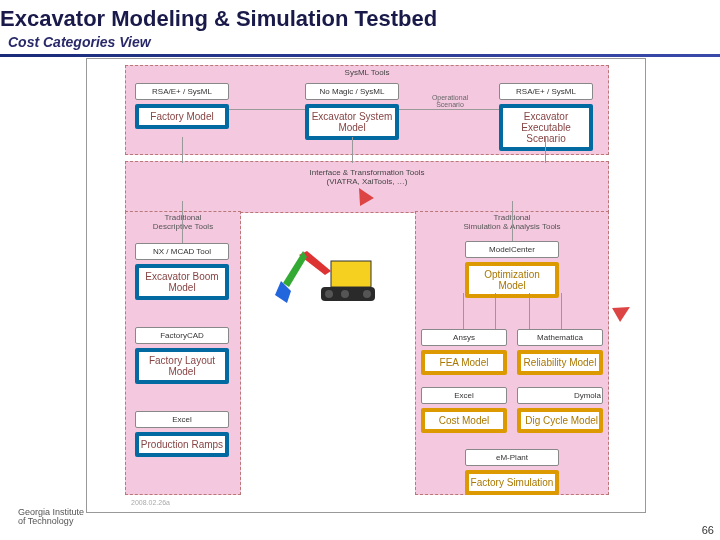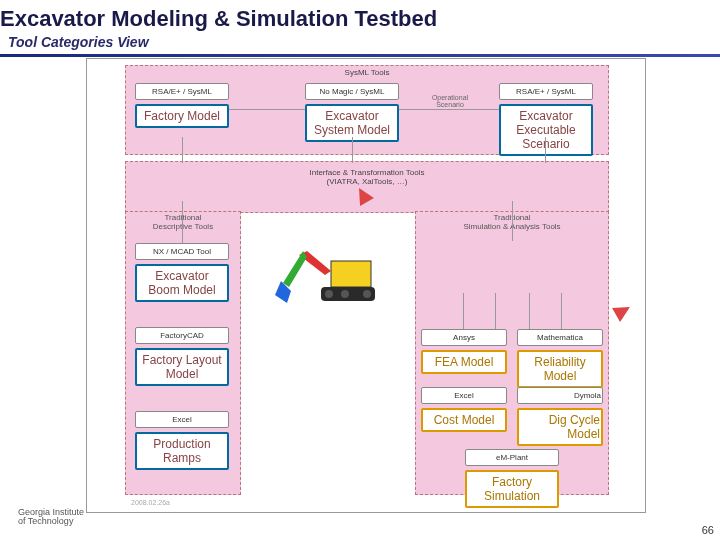--- a/index.html
+++ b/index.html
@@ -8,37 +8,37 @@
   .subtitle { font-size: 14px; font-style: italic; font-weight: bold; color: #2a2a6a; padding: 0 8px 4px; border-bottom: 3px solid; border-image: linear-gradient(to right, #1a2a7a, #3a4aaa) 1; }
   .diagram { position: absolute; left: 86px; top: 58px; width: 560px; height: 455px; border: 1px solid #999; background: #fff; }
   .pink-region { position: absolute; background: #f4c9e0; border: 1px dashed #b77; }
   .region-top { left: 38px; top: 6px; width: 484px; height: 90px; }
   .region-mid { left: 38px; top: 102px; width: 484px; height: 52px; }
   .region-left { left: 38px; top: 152px; width: 116px; height: 284px; }
   .region-right { left: 328px; top: 152px; width: 194px; height: 284px; }
   .region-title { position: absolute; top: 2px; left: 0; right: 0; text-align: center; font-size: 8px; color: #444; }
   .toolbox { position: absolute; width: 94px; text-align: center; }
   .toolbox-head { background: #fff; border: 1px solid #888; border-radius: 2px; font-size: 8px; padding: 3px 1px; color: #333; }
-  .toolbox-sub { background: #fff; border: 2px solid #0369a1; border-radius: 2px; font-size: 12px; padding: 3px 1px; color: #844; margin-top: 4px; }
+  .toolbox-sub { background: #fff; border: 4px solid #0369a1; border-radius: 2px; font-size: 10px; padding: 3px 1px; color: #844; margin-top: 4px; }
   .toolbox-sub.orange { border-color: #d90; color: #a70; }
   .cat-label { position: absolute; font-size: 8px; color: #555; text-align: center; }
   .arrow { position: absolute; width: 0; height: 0; }
   .arrow-red { border-left: 8px solid transparent; border-right: 8px solid transparent; border-bottom: 16px solid #d44; }
   .excavator { position: absolute; left: 186px; top: 182px; width: 110px; height: 74px; }
   .page-num { position: absolute; right: 6px; bottom: 4px; font-size: 11px; color: #333; }
   .footer-logo { position: absolute; left: 18px; bottom: 14px; font-size: 9px; color: #555; line-height: 1; }
   .watermark { position: absolute; left: 120px; bottom: 18px; font-size: 7px; color: #aaa; }
   .conn { position: absolute; background: #999; }
   .scenario-label { position: absolute; font-size: 7px; color: #666; text-align: center; width: 50px; }
 </style>
 </head>
 <body>
 
 <div class="title">Excavator Modeling &amp; Simulation Testbed</div>
-<div class="subtitle">Tool Categories View</div>
+<div class="subtitle">Cost Categories View</div>
 
 <div class="diagram">
 
   <div class="pink-region region-top">
     <div class="region-title">SysML Tools</div>
   </div>
   <div class="pink-region region-mid">
     <div class="region-title" style="white-space:pre-line; top:6px;">Interface &amp; Transformation Tools
 (VIATRA, XaiTools, …)</div>
   </div>
@@ -76,20 +76,24 @@
   </div>
   <div class="toolbox" style="left:48px; top:184px;">
     <div class="toolbox-head">NX / MCAD Tool</div>
     <div class="toolbox-sub">Excavator Boom Model</div>
   </div>
   <div class="toolbox" style="left:48px; top:352px;">
     <div class="toolbox-head">Excel</div>
     <div class="toolbox-sub">Production Ramps</div>
   </div>
 
+  <div class="toolbox" style="left:378px; top:182px;">
+    <div class="toolbox-head">ModelCenter</div>
+    <div class="toolbox-sub orange">Optimization Model</div>
+  </div>
   <div class="toolbox" style="left:334px; top:270px; width:86px;">
     <div class="toolbox-head">Ansys</div>
     <div class="toolbox-sub orange">FEA Model</div>
   </div>
   <div class="toolbox" style="left:430px; top:270px; width:86px;">
     <div class="toolbox-head">Mathematica</div>
     <div class="toolbox-sub orange">Reliability Model</div>
   </div>
   <div class="toolbox" style="left:334px; top:328px; width:86px;">
     <div class="toolbox-head">Excel</div>

